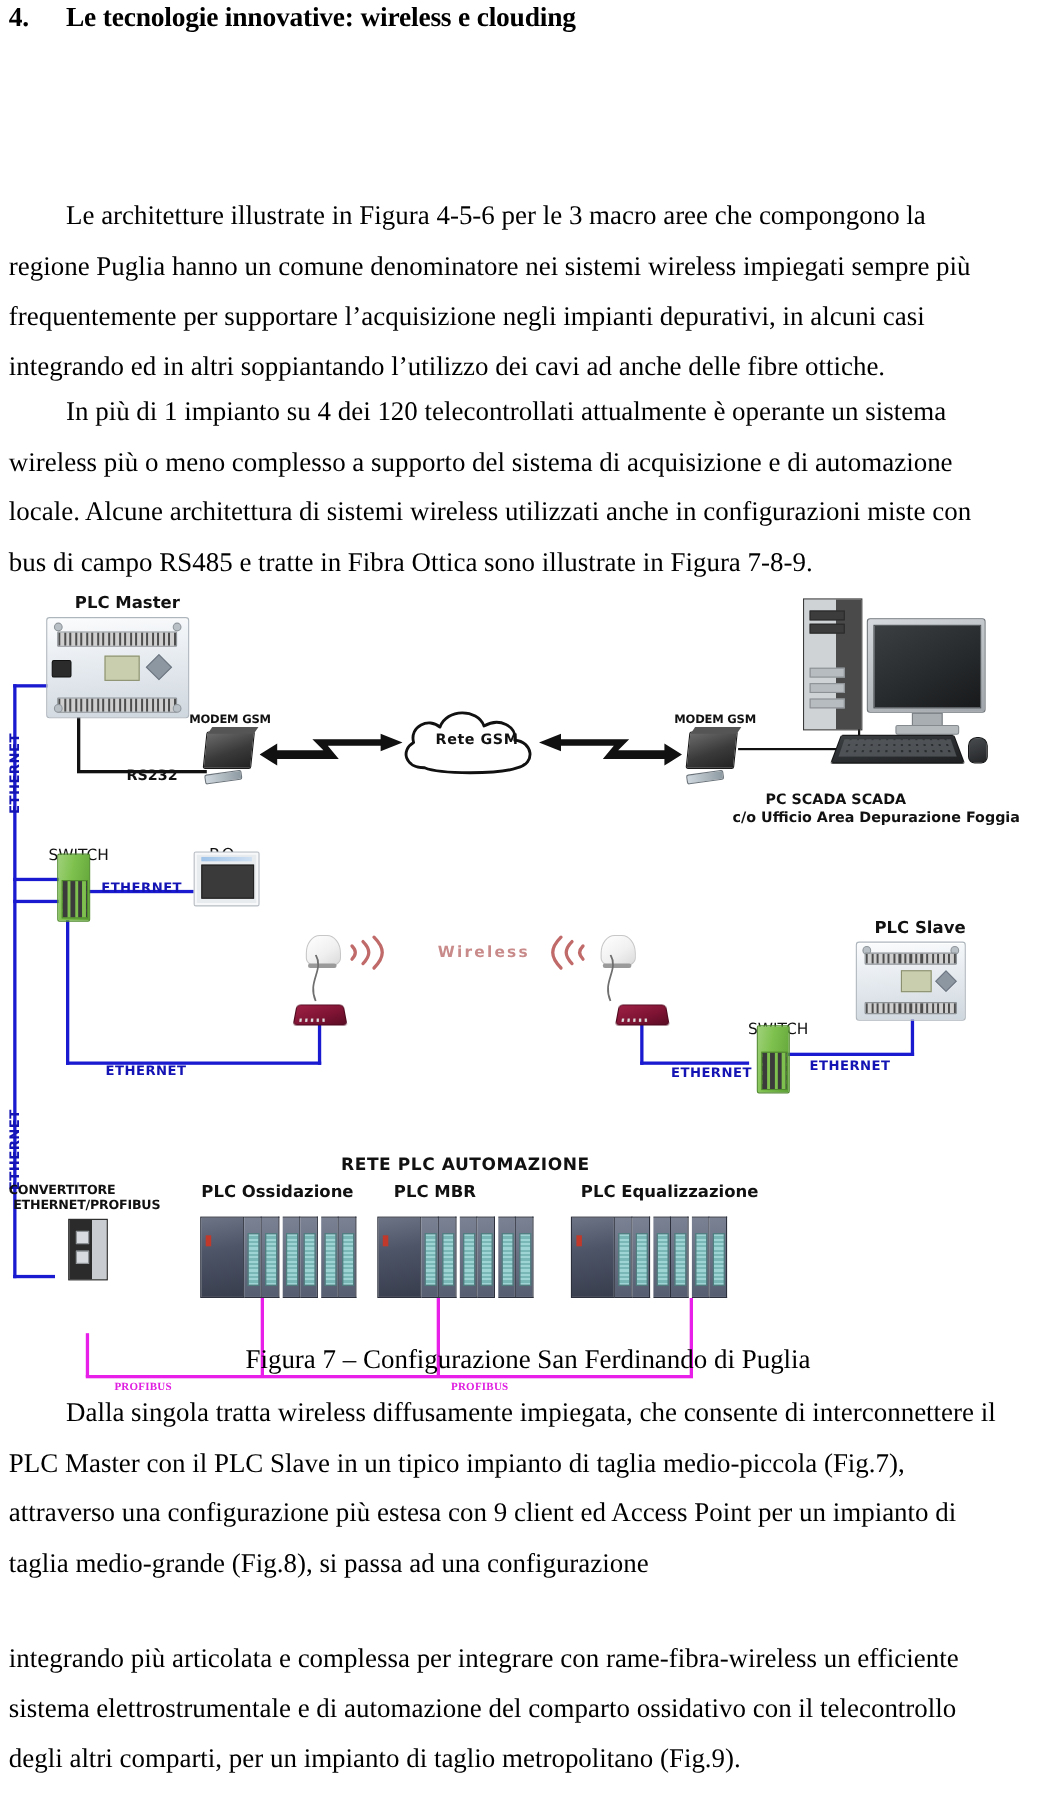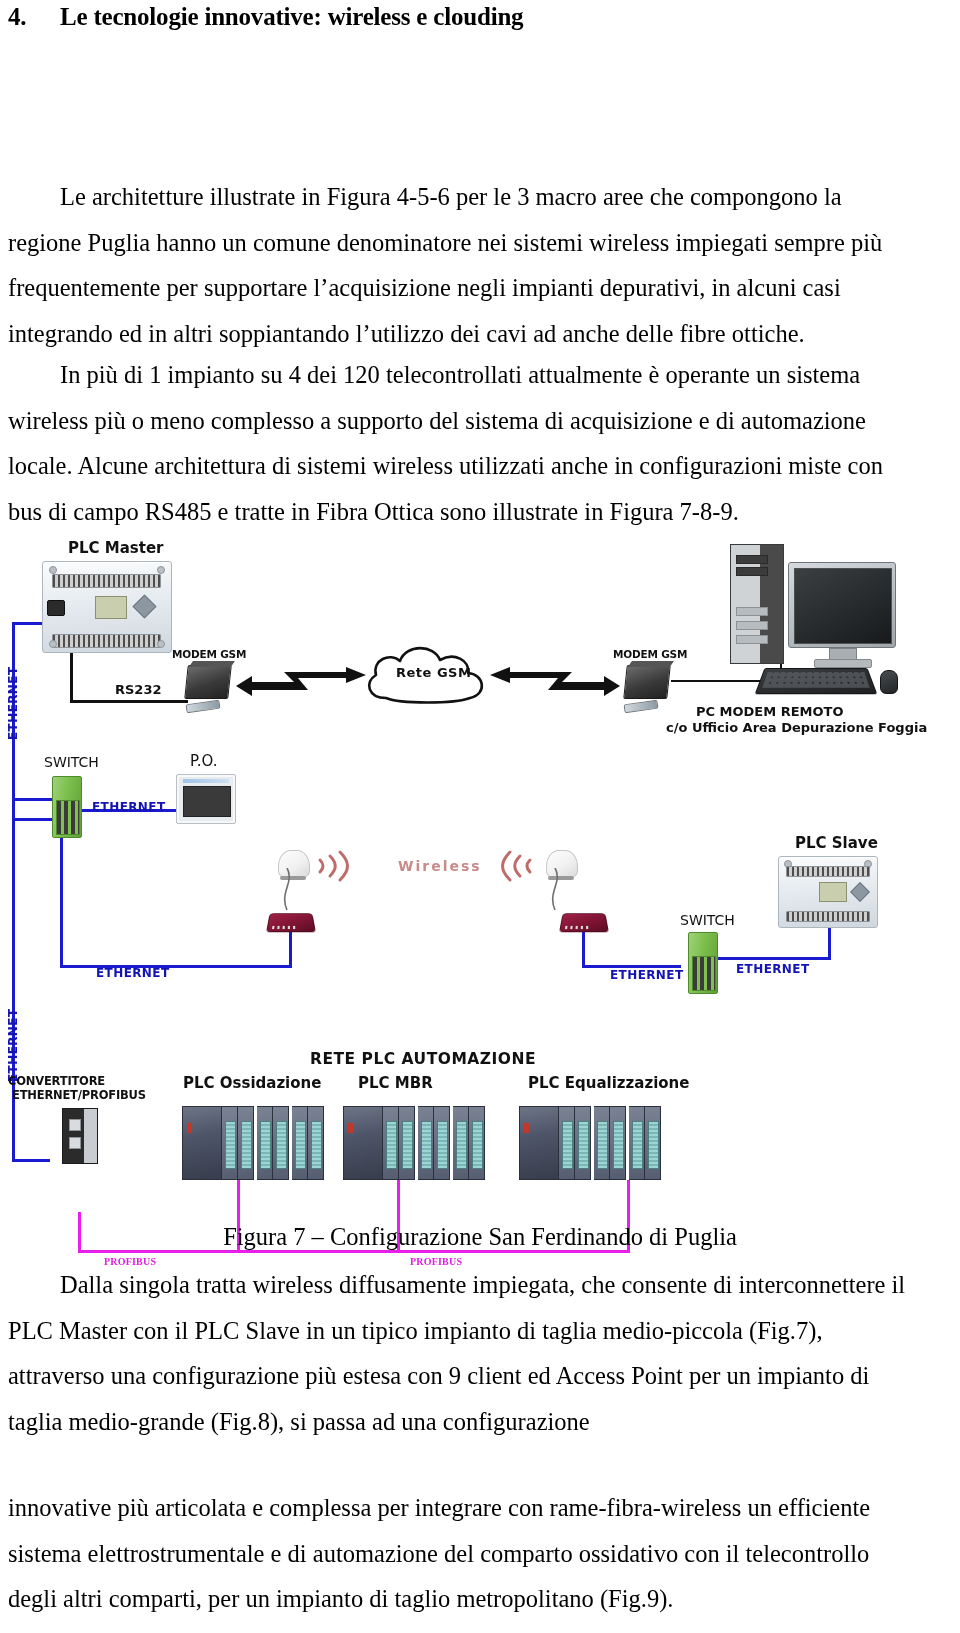--- a/index.html
+++ b/index.html
@@ -79,21 +79,21 @@
     height: 700px;
   }
   .fig-label {
     position: absolute;
     font-family: "DejaVu Sans", sans-serif;
     font-weight: bold;
     white-space: nowrap;
     color: #111;
   }
   .lbl-sm { font-size: 10.5px; letter-spacing: -0.2px; }
-  .lbl-md { font-size: 13px; }
+  .lbl-md { font-size: 13px; margin-top: 16px; }
   .lbl-lg { font-size: 15px; }
   .eth-label {
     color: #1414b4;
     font-family: "DejaVu Sans", sans-serif;
     font-weight: bold;
     font-size: 12px;
     letter-spacing: 0.4px;
     position: absolute;
     white-space: nowrap;
   }
@@ -476,21 +476,21 @@
       <div class="pc-bay pc-bay2" style="top:76px;"></div>
       <div class="pc-bay pc-bay2" style="top:90px;"></div>
     </div>
     <div class="monitor" style="left:788px; top:40px;">
       <div class="monitor-screen"></div>
     </div>
     <div class="monitor-stand" style="left:829px; top:126px;"></div>
     <div class="monitor-foot" style="left:814px; top:137px;"></div>
     <div class="keyboard" style="left:760px; top:144px;"></div>
     <div class="mouse" style="left:880px; top:148px;"></div>
-    <div class="fig-label lbl-md" style="left:696px; top:182px;">PC MODEM REMOTO</div>
+    <div class="fig-label lbl-md" style="left:696px; top:182px;">PC SCADA SCADA</div>
     <div class="fig-label lbl-md" style="left:666px; top:198px;">c/o Ufficio Area Depurazione Foggia</div>
 
     <div class="fig-label lbl-md" style="left:44px; top:232px; font-weight:normal; font-size:14px;">SWITCH</div>
     <div class="switch" style="left:52px; top:254px; width:28px; height:60px;">
       <div class="switch-ports"></div>
     </div>
 
     <div class="fig-label lbl-md" style="left:190px; top:230px; font-weight:normal; font-size:15px;">P.O.</div>
     <div class="po-panel" style="left:176px; top:252px; width:58px; height:48px;">
       <div class="po-bar"></div>
@@ -608,16 +608,16 @@
 
   </div>
 
   <div class="caption">Figura 7 – Configurazione San Ferdinando di Puglia</div>
 
   <div class="para p4">
     <p class="ind">Dalla singola tratta wireless diffusamente impiegata, che consente di interconnettere il PLC Master con il PLC Slave in un tipico impianto di taglia medio-piccola (Fig.7), attraverso una configurazione più estesa con 9 client ed Access Point per un impianto di taglia medio-grande (Fig.8), si passa  ad una configurazione</p>
   </div>
 
   <div class="para p5">
-    <p>innovative più articolata e complessa per integrare con rame-fibra-wireless un efficiente sistema elettrostrumentale e di automazione del comparto ossidativo con il telecontrollo degli altri comparti, per un impianto di taglio metropolitano (Fig.9).</p>
+    <p>integrando più articolata e complessa per integrare con rame-fibra-wireless un efficiente sistema elettrostrumentale e di automazione del comparto ossidativo con il telecontrollo degli altri comparti, per un impianto di taglio metropolitano (Fig.9).</p>
   </div>
 
 </div>
 
 </body></html>

